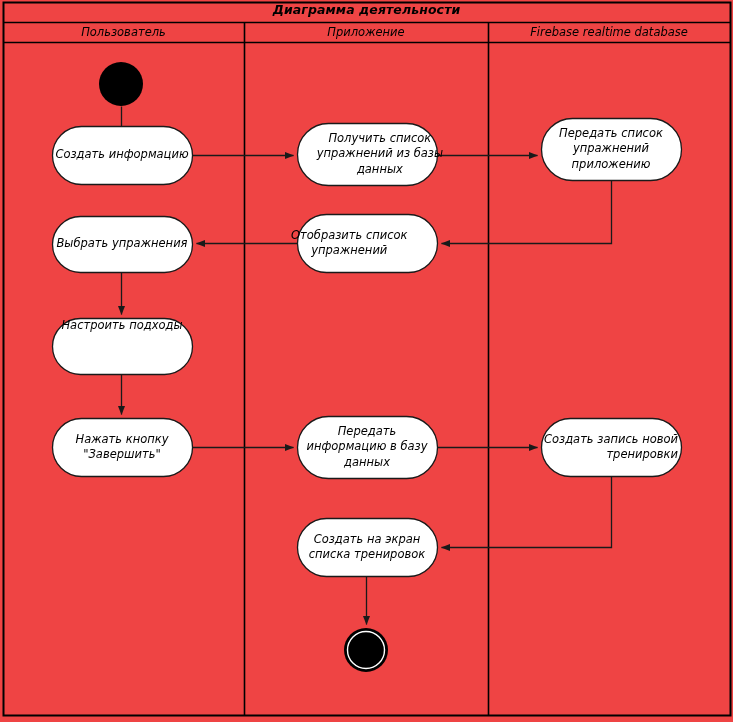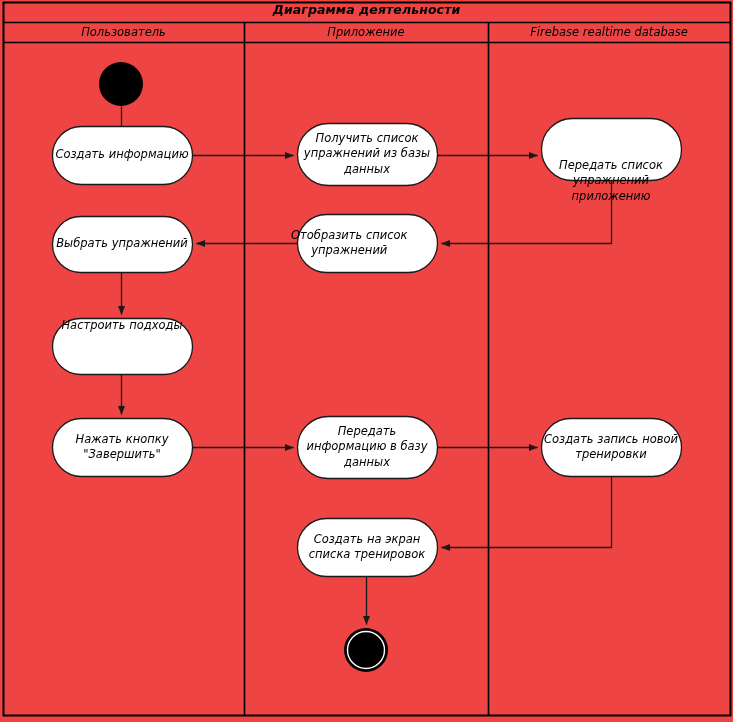--- a/index.html
+++ b/index.html
@@ -103,33 +103,33 @@
         <rect x="541.5" y="418.5" width="140" height="58" rx="29" ry="29" fill="#ffffff" stroke="#1a1a1a" stroke-width="1.3"></rect>
         <rect x="297.5" y="518.5" width="140" height="58" rx="29" ry="29" fill="#ffffff" stroke="#1a1a1a" stroke-width="1.3"></rect>
         <circle cx="366" cy="650" r="22" fill="#000000" stroke="none"></circle>
         <circle cx="366" cy="650" r="18.5" fill="none" stroke="#ffffff" stroke-width="1.4"></circle>
         <circle cx="366" cy="650" r="16.5" fill="#000000" stroke="none"></circle>
       </g>
   </svg>
 
   <div id="label-layer">
       <div class="node-label" style="left: 46px; width: 152px; top: 126px; height: 58px; display: flex; align-items: center; justify-content: center;"><span>Создать информацию</span></div>
-      <div class="node-label" style="left: 291px; width: 152px; top: 123px; height: 62px; display: flex; align-items: center; justify-content: center;"><span>Получить список
+      <div class="node-label" style="left: 291px; width: 152px; top: 123px; height: 62px; display: flex; align-items: center; justify-content: flex-end;"><span>Получить список
 упражнений из базы
 данных</span></div>
-      <div class="node-label" style="left: 535px; width: 152px; top: 118px; height: 62px; display: flex; align-items: center; justify-content: center; margin-top: 32px;"><span>Передать список
+      <div class="node-label" style="left: 535px; width: 152px; top: 118px; height: 62px; display: flex; align-items: center; justify-content: center;"><span>Передать список
 упражнений
 приложению</span></div>
-      <div class="node-label" style="left: 46px; width: 152px; top: 216px; height: 56px; display: flex; align-items: center; justify-content: center;"><span>Выбрать упражнений</span></div>
+      <div class="node-label" style="left: 46px; width: 152px; top: 216px; height: 56px; display: flex; align-items: center; justify-content: center;"><span>Выбрать упражнения</span></div>
       <div class="node-label" style="left: 291px; width: 152px; top: 214px; height: 58px; display: flex; align-items: center; justify-content: flex-start;"><span>Отобразить список
 упражнений</span></div>
       <div class="node-label" style="left: 46px; width: 152px; top: 318px; height: 56px; display: flex; align-items: flex-start; justify-content: center;"><span>Настроить подходы</span></div>
       <div class="node-label" style="left: 46px; width: 152px; top: 418px; height: 58px; display: flex; align-items: center; justify-content: center;"><span>Нажать кнопку
 "Завершить"</span></div>
       <div class="node-label" style="left: 291px; width: 152px; top: 416px; height: 62px; display: flex; align-items: center; justify-content: center;"><span>Передать
 информацию в базу
 данных</span></div>
-      <div class="node-label" style="left: 535px; width: 152px; top: 418px; height: 58px; display: flex; align-items: center; justify-content: center;"><span>Создать запись новой
+      <div class="node-label" style="left: 535px; width: 152px; top: 418px; height: 58px; display: flex; align-items: center; justify-content: center; text-align: right;"><span>Создать запись новой
 тренировки</span></div>
       <div class="node-label" style="left: 291px; width: 152px; top: 518px; height: 58px; display: flex; align-items: center; justify-content: center;"><span>Создать на экран
 списка тренировок</span></div>
     </div>
 </div>
 
 </body></html>

